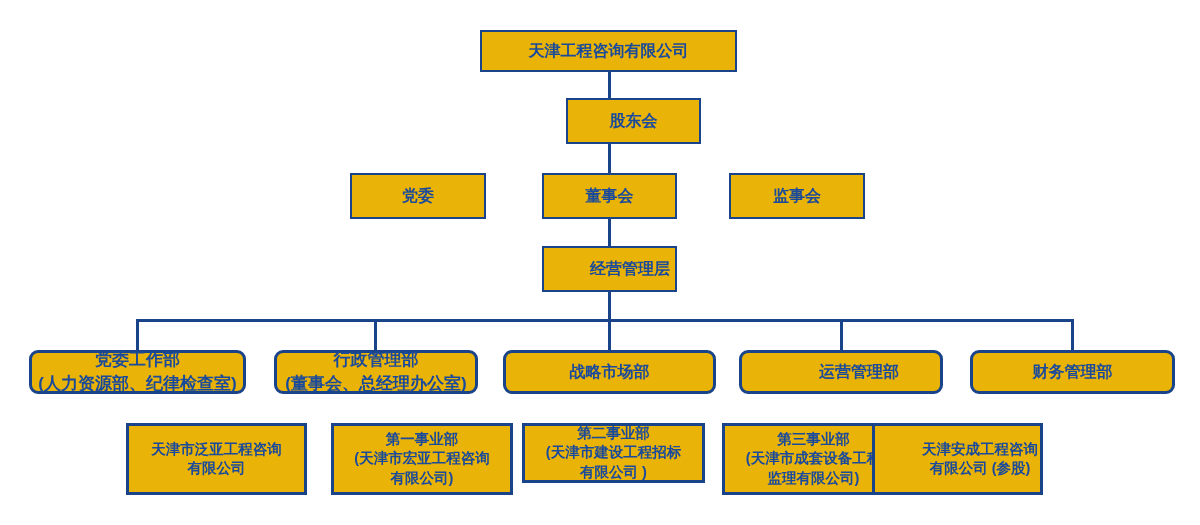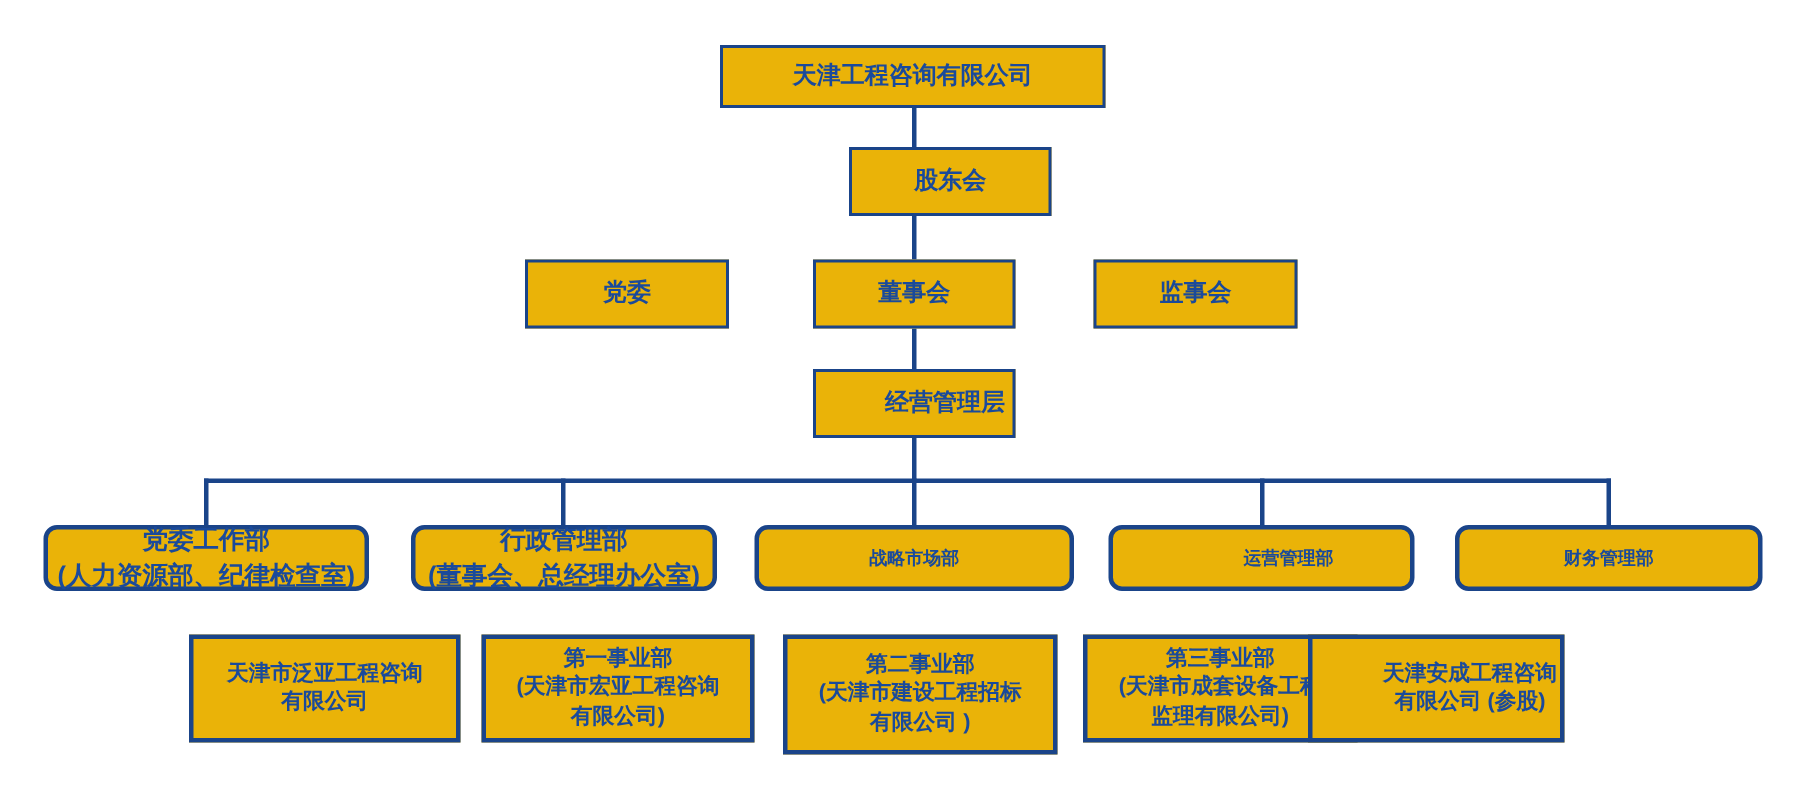--- a/index.html
+++ b/index.html
@@ -15,21 +15,21 @@
     background:#eab308;
     display:flex; align-items:center; justify-content:center;
     text-align:center;
     color:var(--text,#1a4a9b);
     font-weight:bold;
     font-size:16px;
     line-height:1.3;
   }
   .box .label { white-space:pre-line; display:block; }
   .rounded { border-radius:9px; border-width:3px; font-size:17px; line-height:1.4; }
-  .rounded.single { font-size:12px; }
+  .rounded.single { font-size:16px; }
   .sub { border-width:3px; font-size:14.5px; line-height:1.32; }
   .line { position:absolute; background:var(--line,#1a4489); }
 </style>
 </head>
 <body>
 
 <div class="stage">
 
   <div class="line" style="left:608px; top:72px; width:3px; height:26px;"></div>
   <div class="line" style="left:608px; top:144px; width:3px; height:29px;"></div>
@@ -79,26 +79,26 @@
     <span class="label">运营管理部</span>
   </div>
   <div class="box rounded single" style="left:970px; top:350px; width:205px; height:44px;">
     <span class="label">财务管理部</span>
   </div>
 
   <div class="box sub" style="left:126px; top:423px; width:181px; height:72px;">
     <span class="label">天津市泛亚工程咨询
 有限公司</span>
   </div>
-  <div class="box sub" style="left:321px; top:423px; width:182px; height:72px;justify-content:center;">
+  <div class="box sub" style="left:331px; top:423px; width:182px; height:72px;justify-content:center;">
     <span class="label">第一事业部
 (天津市宏亚工程咨询
 有限公司)</span>
   </div>
-  <div class="box sub" style="left:522px; top:423px; width:183px; height:80px;">
+  <div class="box sub" style="left:522px; top:423px; width:183px; height:60px;">
     <span class="label">第二事业部
 (天津市建设工程招标
 有限公司 )</span>
   </div>
   <div class="box sub" style="left:722px; top:423px; width:183px; height:72px;">
     <span class="label">第三事业部
 (天津市成套设备工程
 监理有限公司)</span>
   </div>
   <div class="box sub" style="left:872px; top:423px; width:171px; height:72px;padding-left:45px;">

